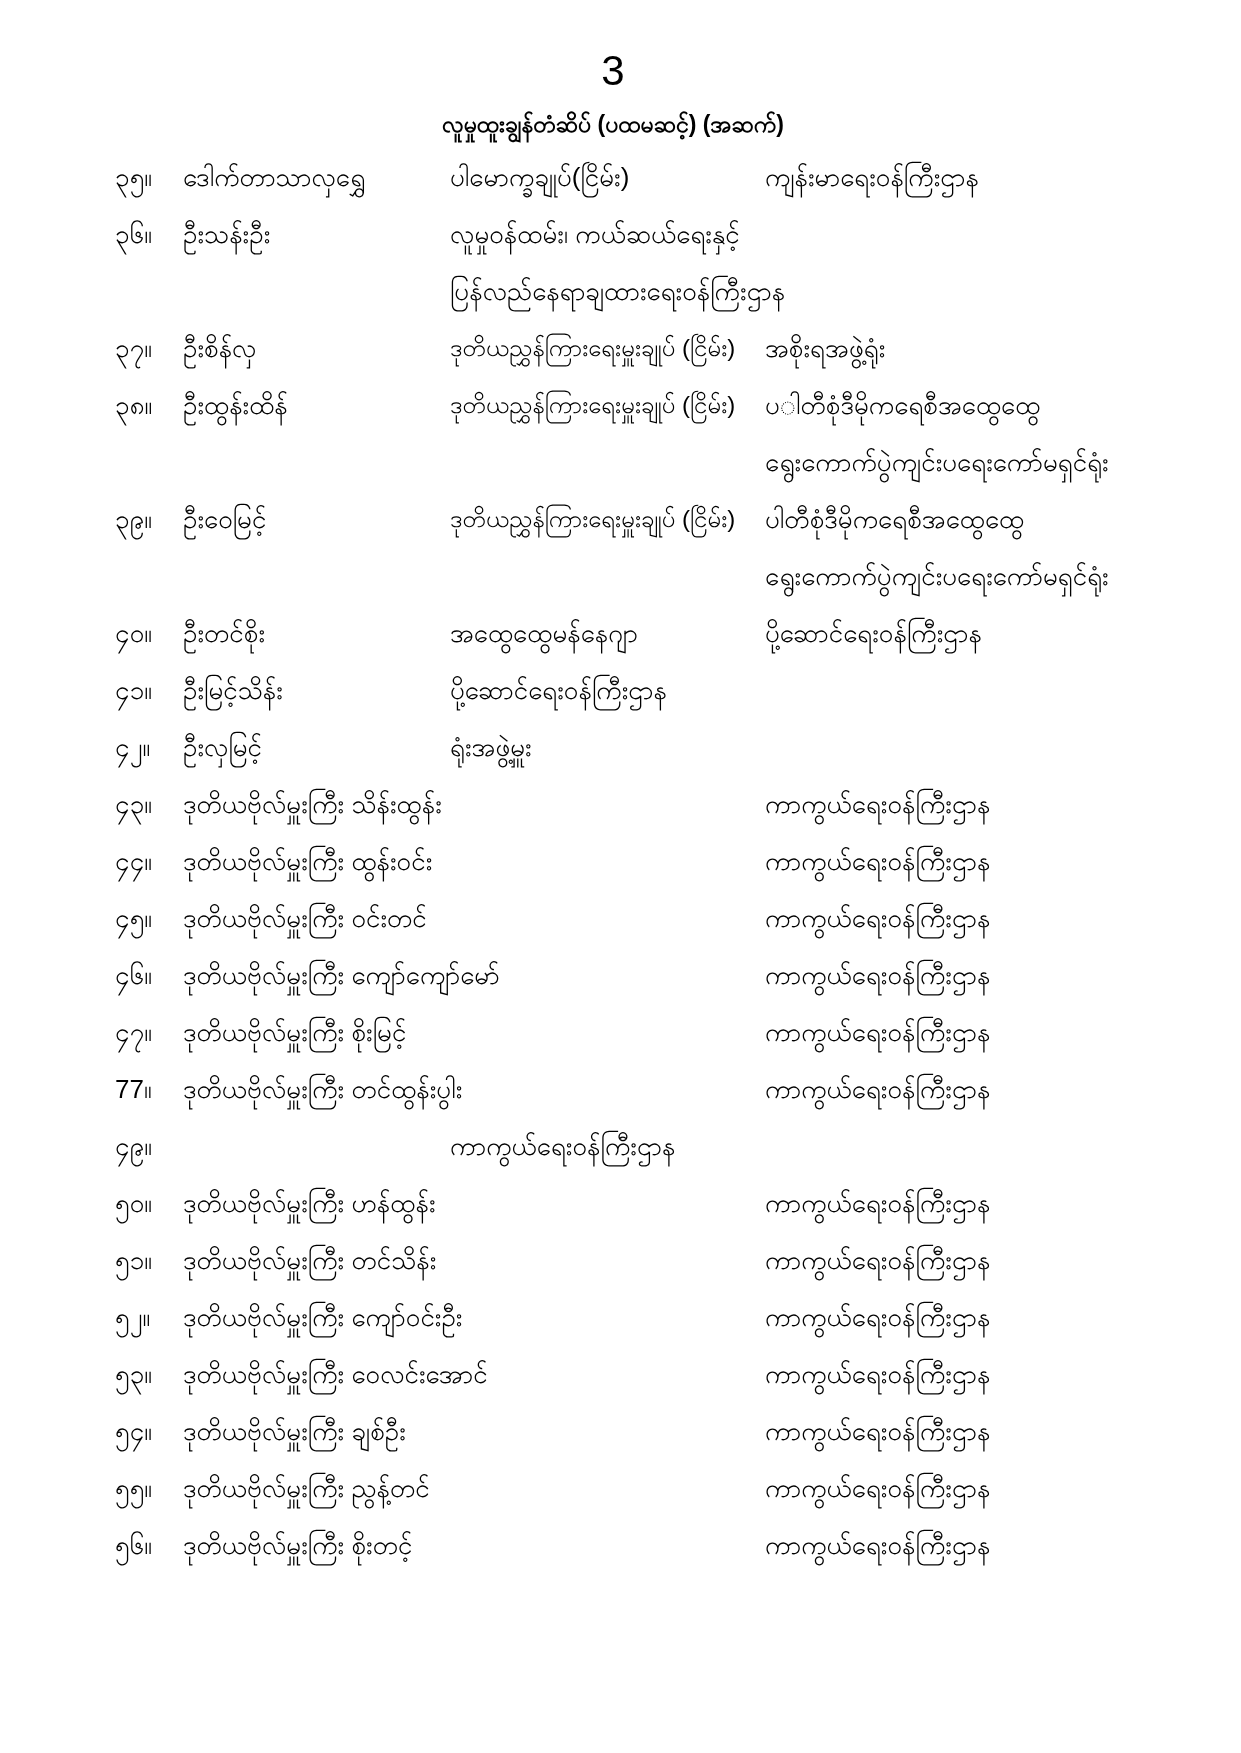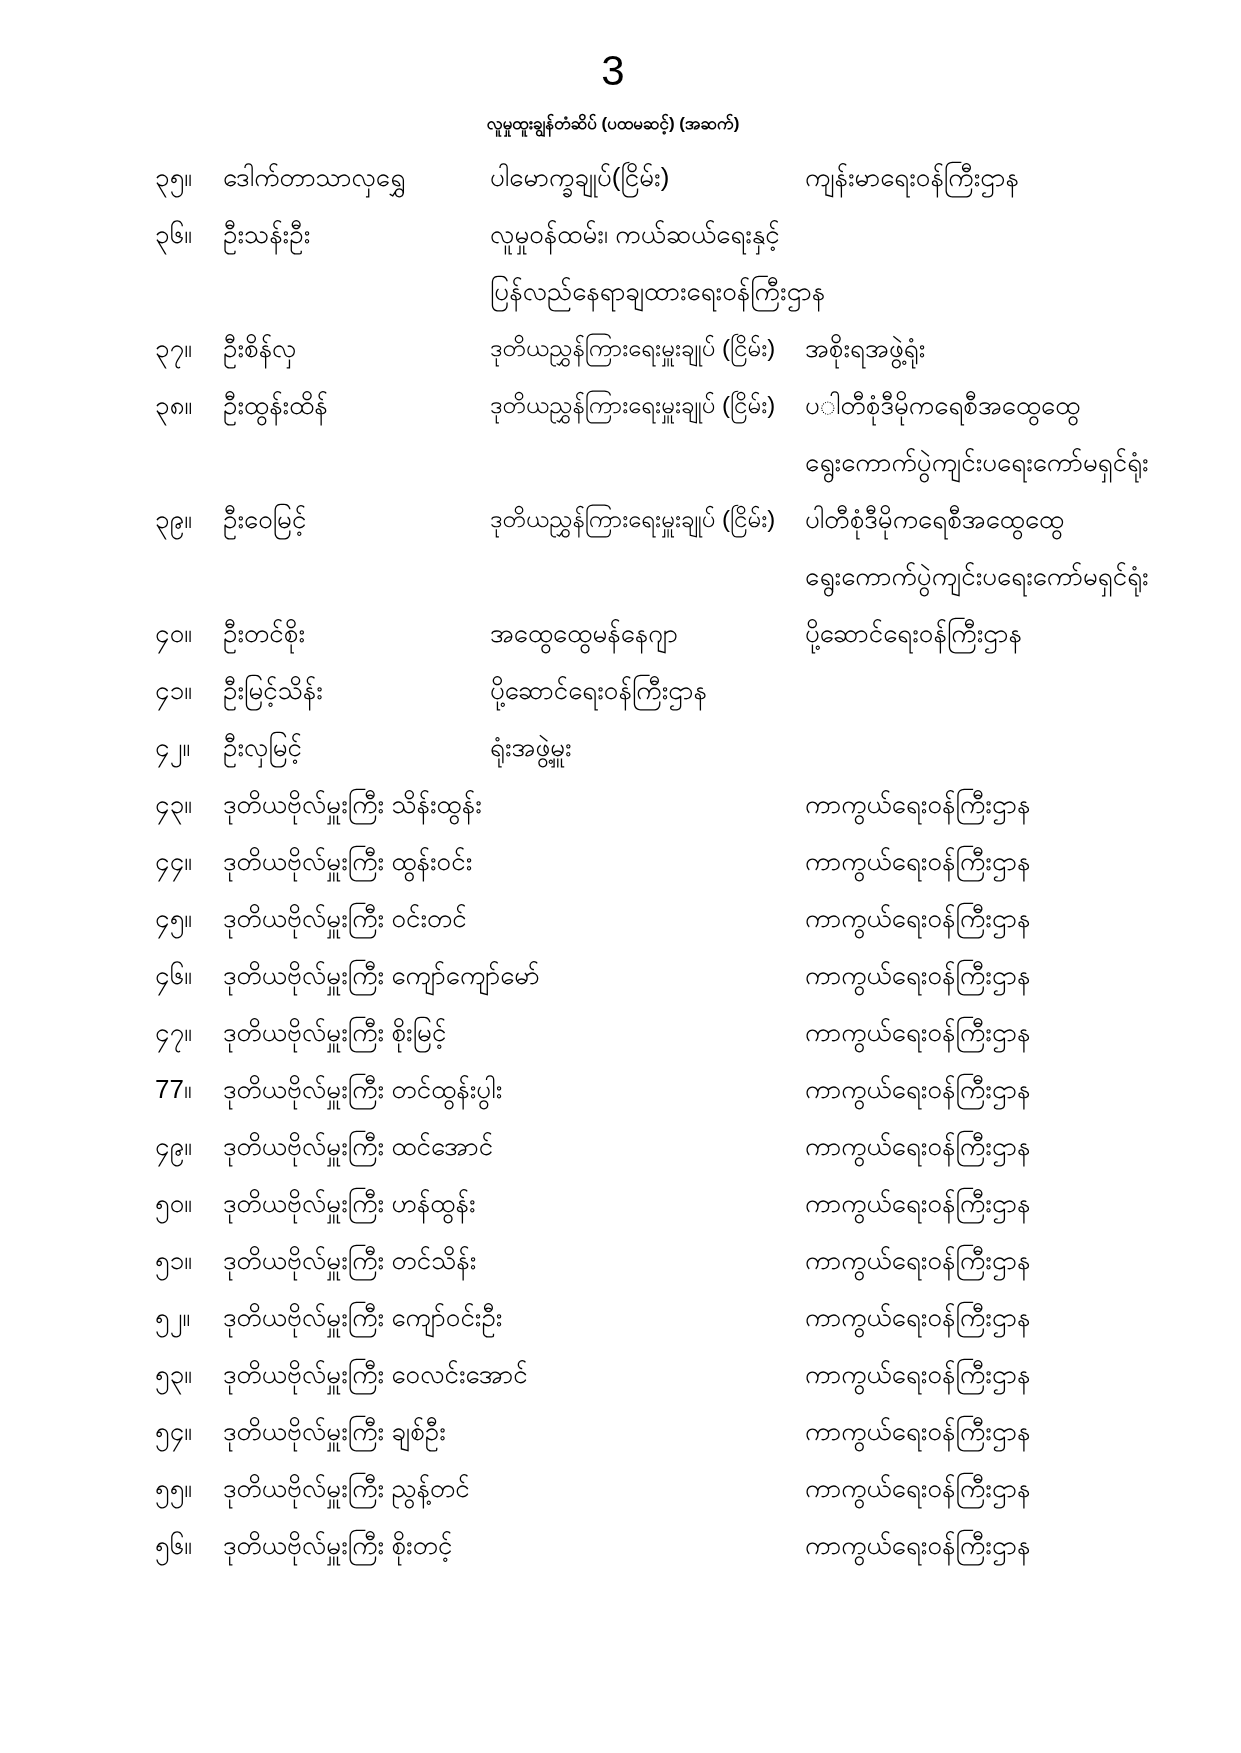--- a/index.html
+++ b/index.html
@@ -27,34 +27,33 @@
     font-size: 42px;
     line-height: 1;
   }
   .doc-title {
     position: absolute;
     top: 104px;
     left: 0;
     width: 1226px;
     text-align: center;
     font-weight: bold;
-    font-size: 17px;
+    font-size: 23px;
     line-height: 40px;
   }
   .medal-table {
     position: absolute;
     top: 148px;
     left: 115px;
     right: 50px;
   }
   .trow {
     display: grid;
     grid-template-columns: 68px 267px 315px auto;
     align-items: start;
-    margin-left: 40px;
   }
   .cell { min-height: 57px; }
   .cline {
     height: 57px;
     display: flex;
     align-items: center;
     white-space: nowrap;
     font-size: 26px;
     line-height: 1;
   }
@@ -254,23 +253,20 @@
           <div class="cline"></div>
         </div>
         <div class="cell dept">
           <div class="cline">ကာကွယ်ရေးဝန်ကြီးဌာန</div>
         </div>
       </div>
       <div class="trow">
         <div class="cell no">
           <div class="cline">၄၉။</div>
         </div>
-        <div class="cell name">
-          <div class="cline">ဒုတိယဗိုလ်မှူးကြီး ထင်အောင်</div>
-        </div>
         <div class="cell pos">
           <div class="cline"></div>
         </div>
         <div class="cell dept">
           <div class="cline">ကာကွယ်ရေးဝန်ကြီးဌာန</div>
         </div>
       </div>
       <div class="trow">
         <div class="cell no">
           <div class="cline">၅၀။</div>

